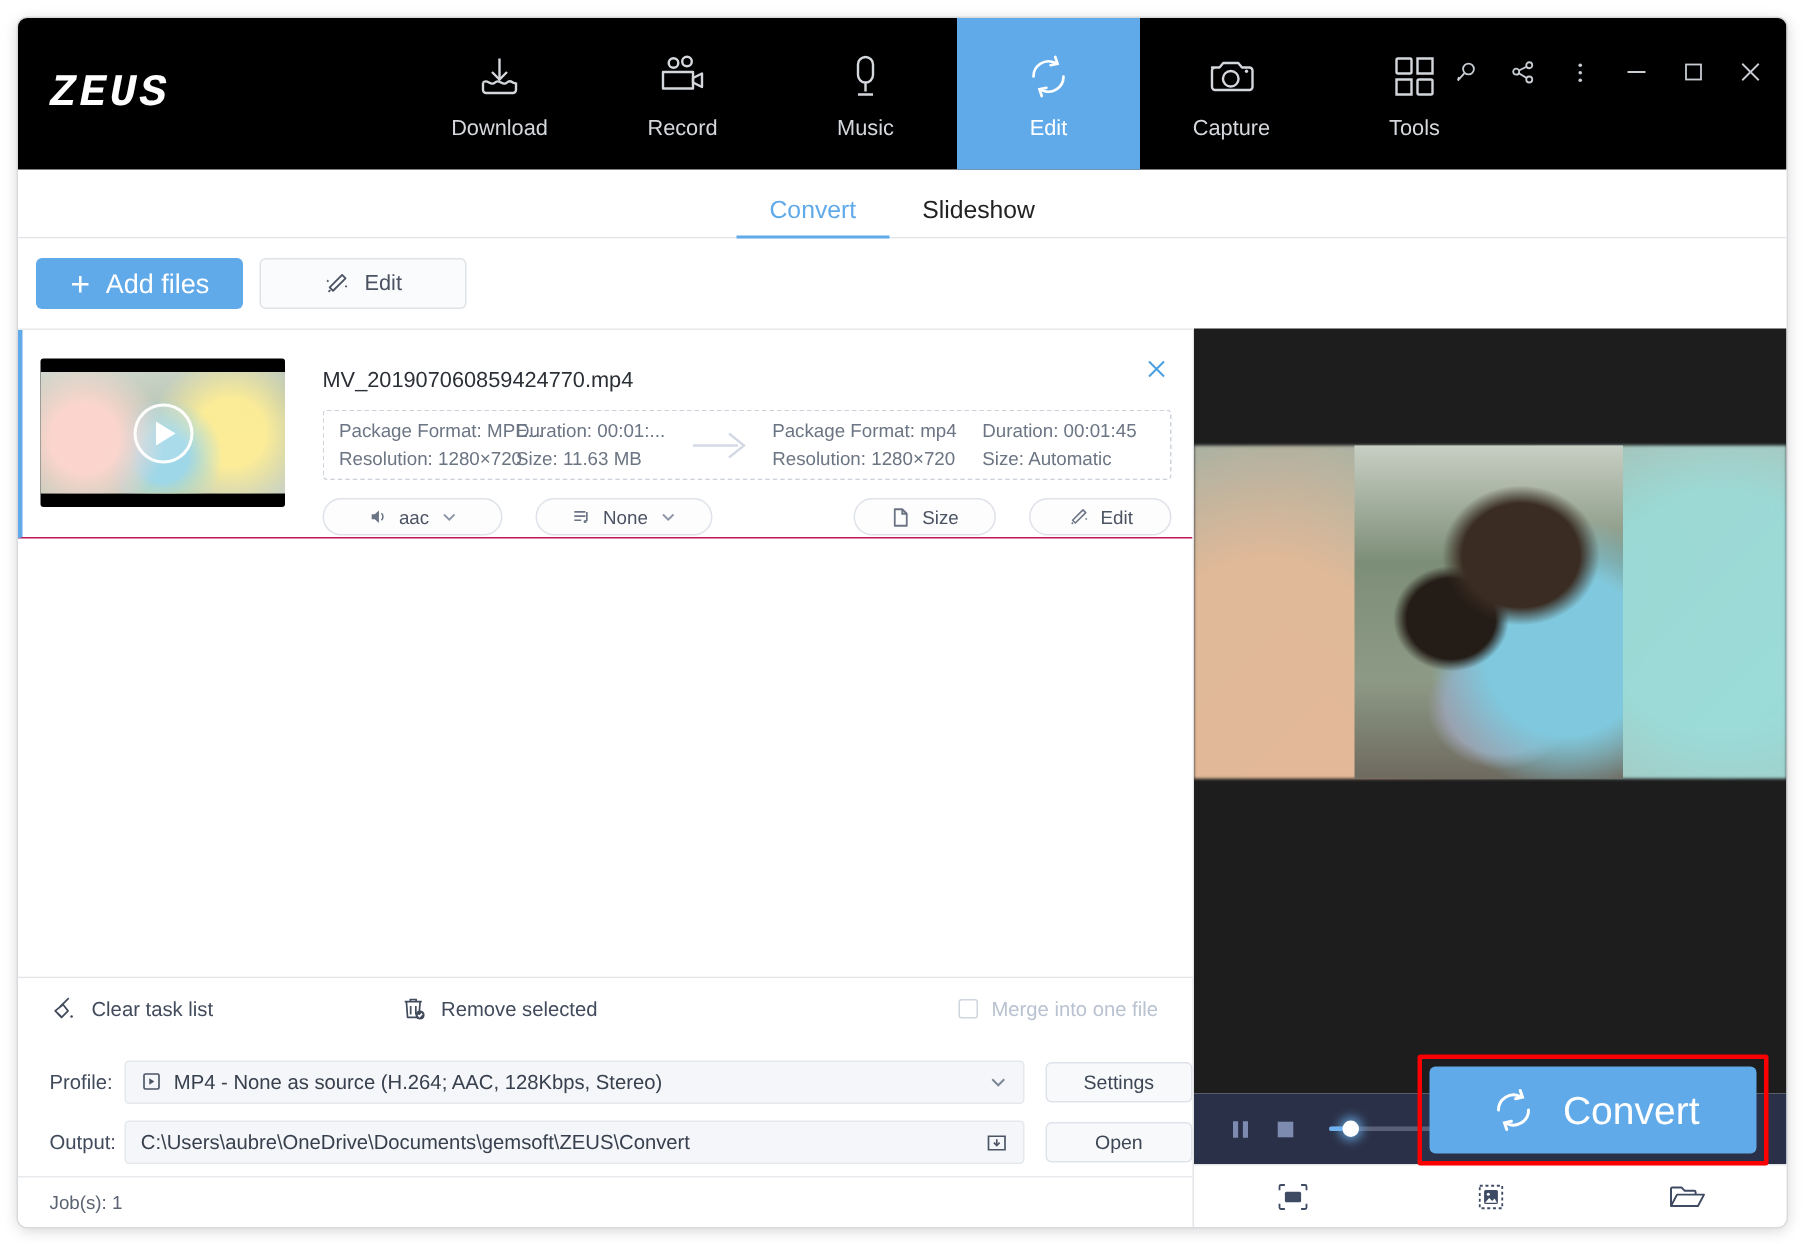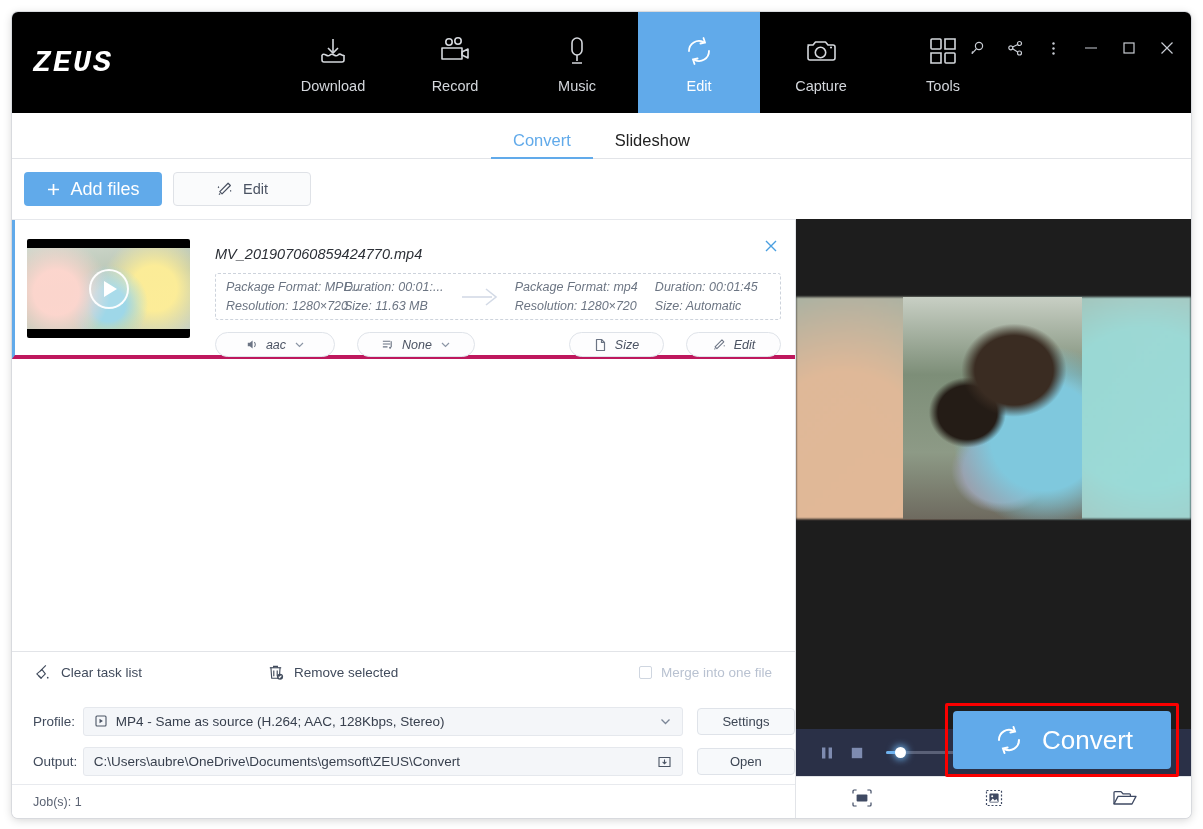--- a/index.html
+++ b/index.html
@@ -93,24 +93,23 @@
     border-left: 1px solid #e2e4e8;
   }
 
   
   .filelist {
     flex: 1; background: #ffffff; border-top: 1px solid #e6e8ec;
     overflow: hidden; position: relative;
   }
   .filerow {
     height: 139px; display: flex; position: relative;
-    border-bottom: 4px solid #be185d;
+    border-bottom: 1px solid #be185d;
     border-left: 3px solid #61aaea;
     background: #fff;
-    font-style: italic;
   }
   .thumbwrap {
     width: 163px; margin: 19px 0 0 12px; height: 99px;
     position: relative; flex: none;
   }
   .thumb {
     width: 100%; height: 100%; border-radius: 2px; overflow: hidden;
     background: #000; position: relative;
   }
   .thumb .photo {
@@ -559,21 +558,21 @@
       </div>
 
       <div class="formzone">
         <div class="frow">
           <div class="flabel">Profile:</div>
           <div class="finput w1">
             <svg width="14" height="14" viewBox="0 0 14 14" fill="none" stroke="#4a5464" stroke-width="1.1">
               <rect x="2" y="2" width="10" height="10" rx="1"></rect>
                 <path d="M5.5 4.8 l3.4 2.2 l-3.4 2.2 z" fill="#4a5464" stroke="none"></path>
             </svg>
-            <span class="grow">MP4 - Same as source (H.264; AAC, 128Kbps, Stereo)</span>
+            <span class="grow">MP4 - None as source (H.264; AAC, 128Kbps, Stereo)</span>
             <svg width="13" height="13" viewBox="0 0 13 13" fill="none" stroke="#7b8697" stroke-width="1.3">
                 <path d="M2.5 4.5 L6.5 8.5 L10.5 4.5"></path>
               </svg>
           </div>
           <div class="sidebtn">Settings</div>
         </div>
         <div class="frow">
           <div class="flabel">Output:</div>
           <div class="finput w1">
             <span class="grow">C:\Users\aubre\OneDrive\Documents\gemsoft\ZEUS\Convert</span>

